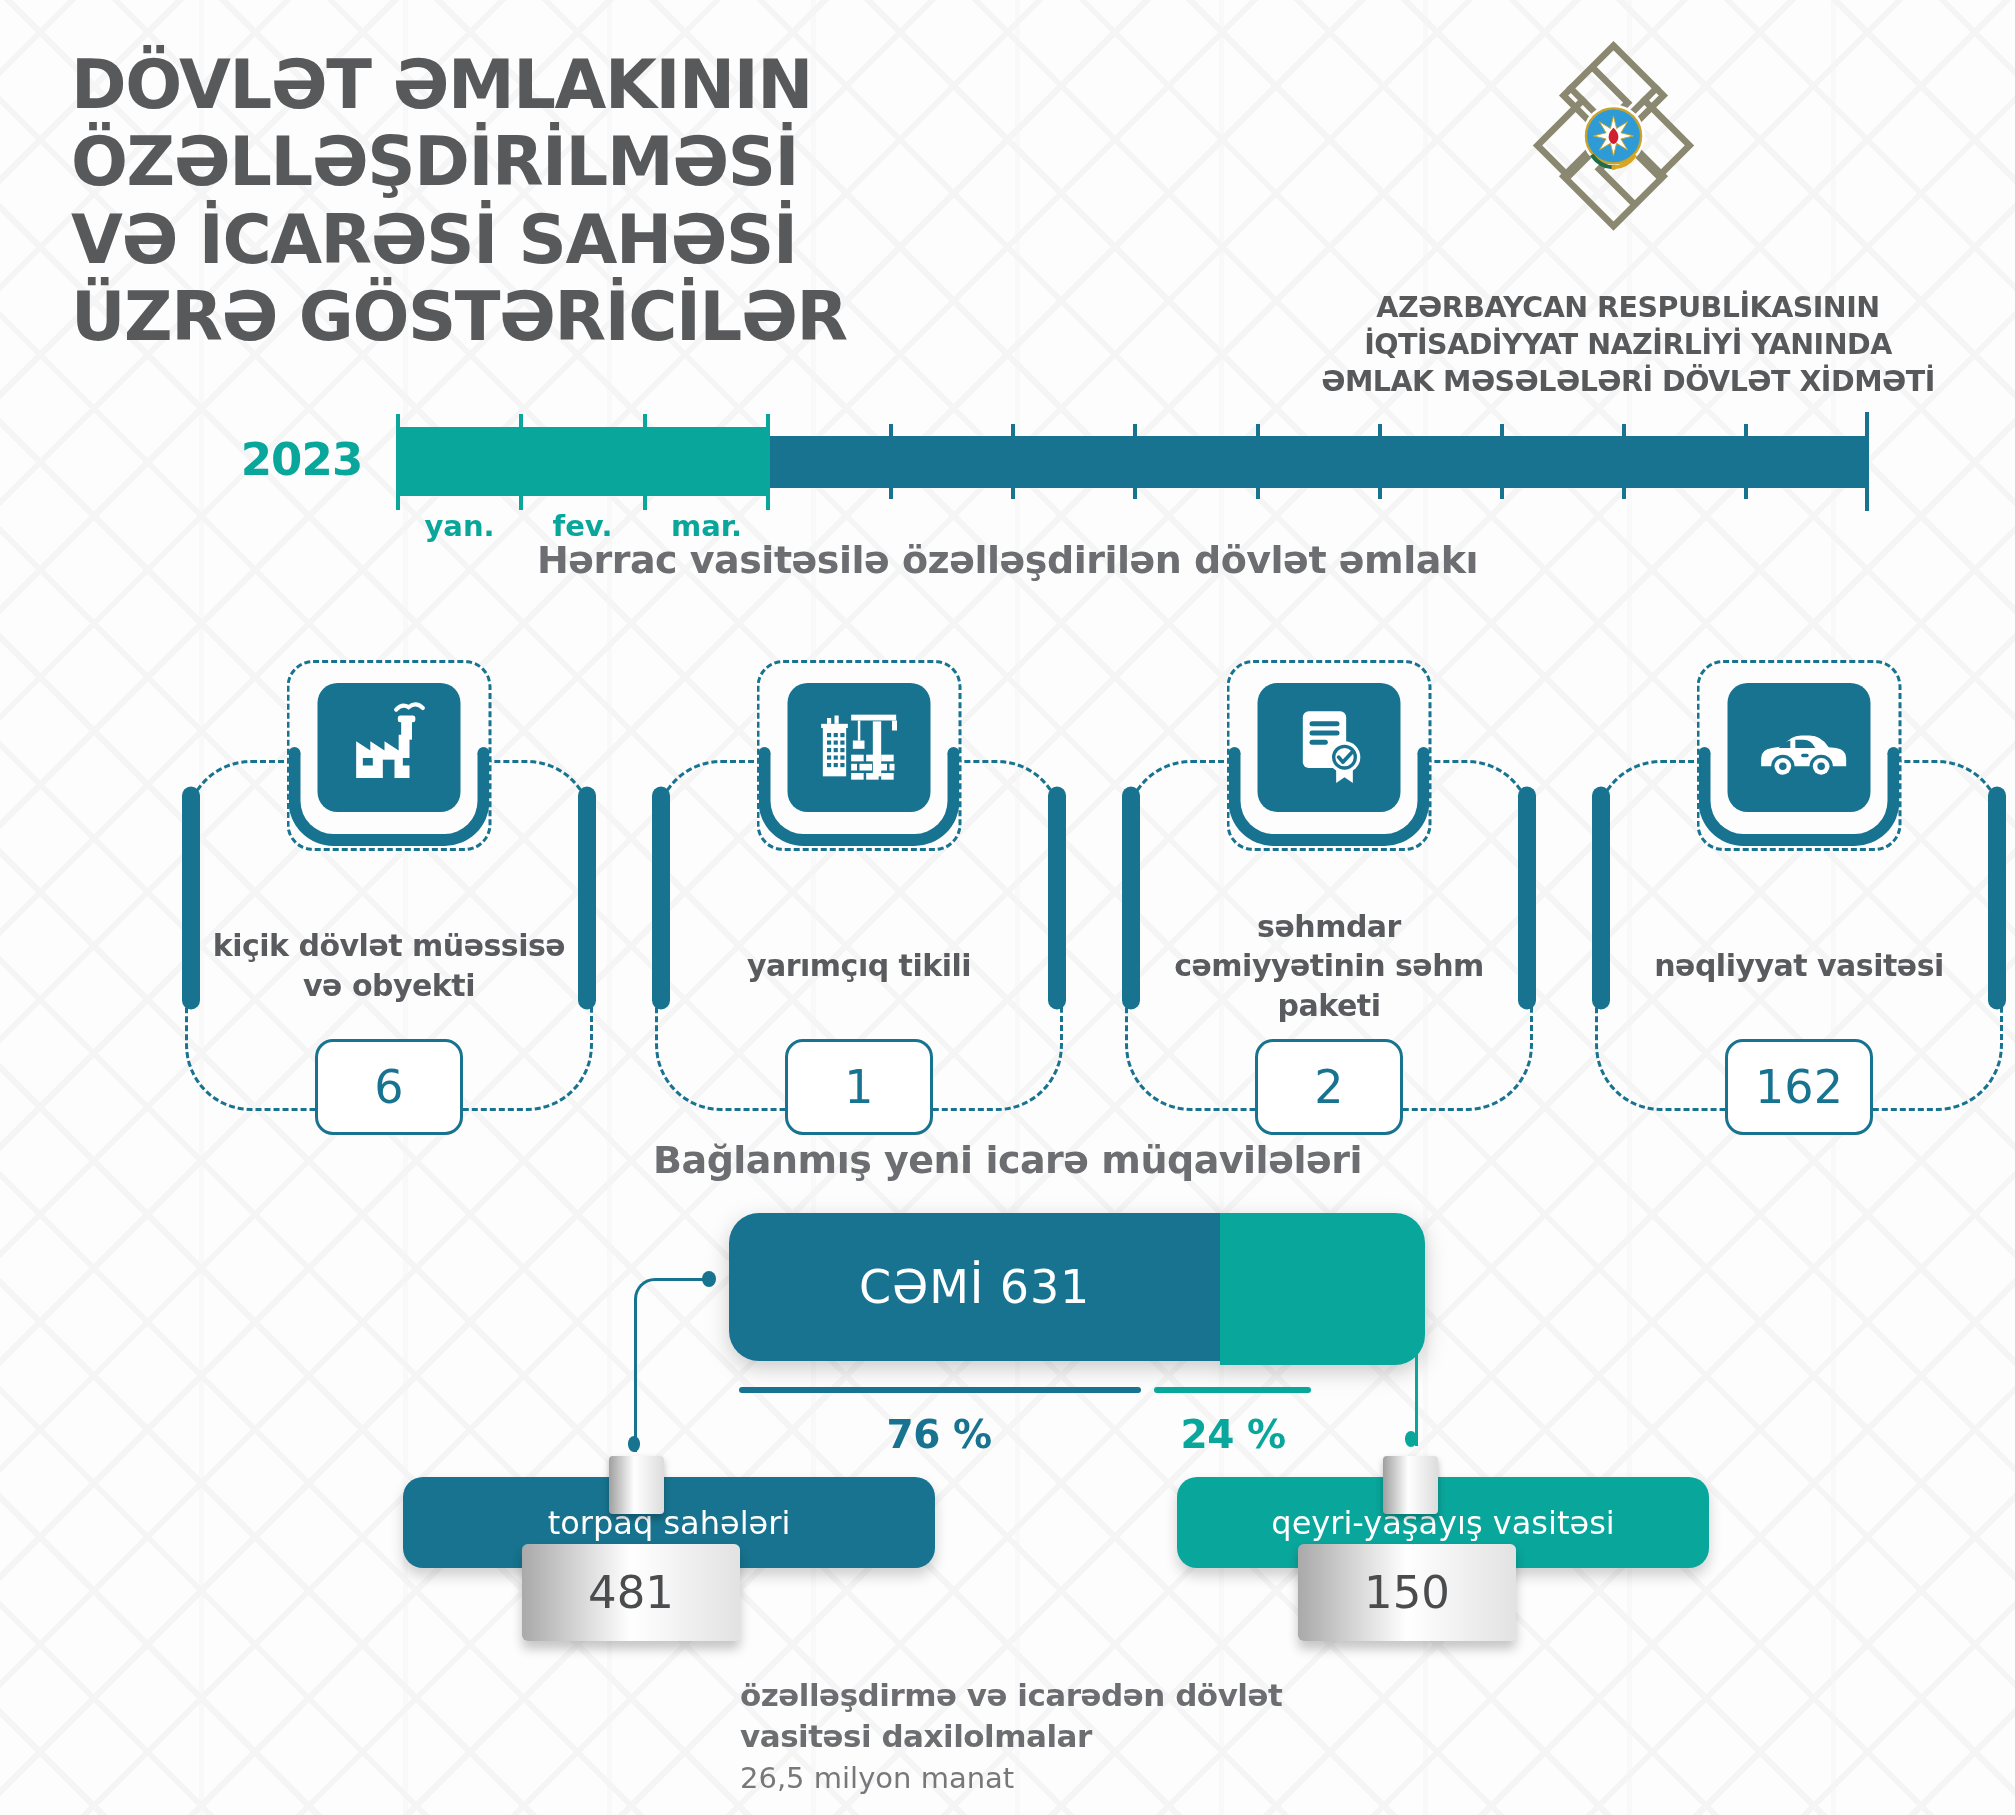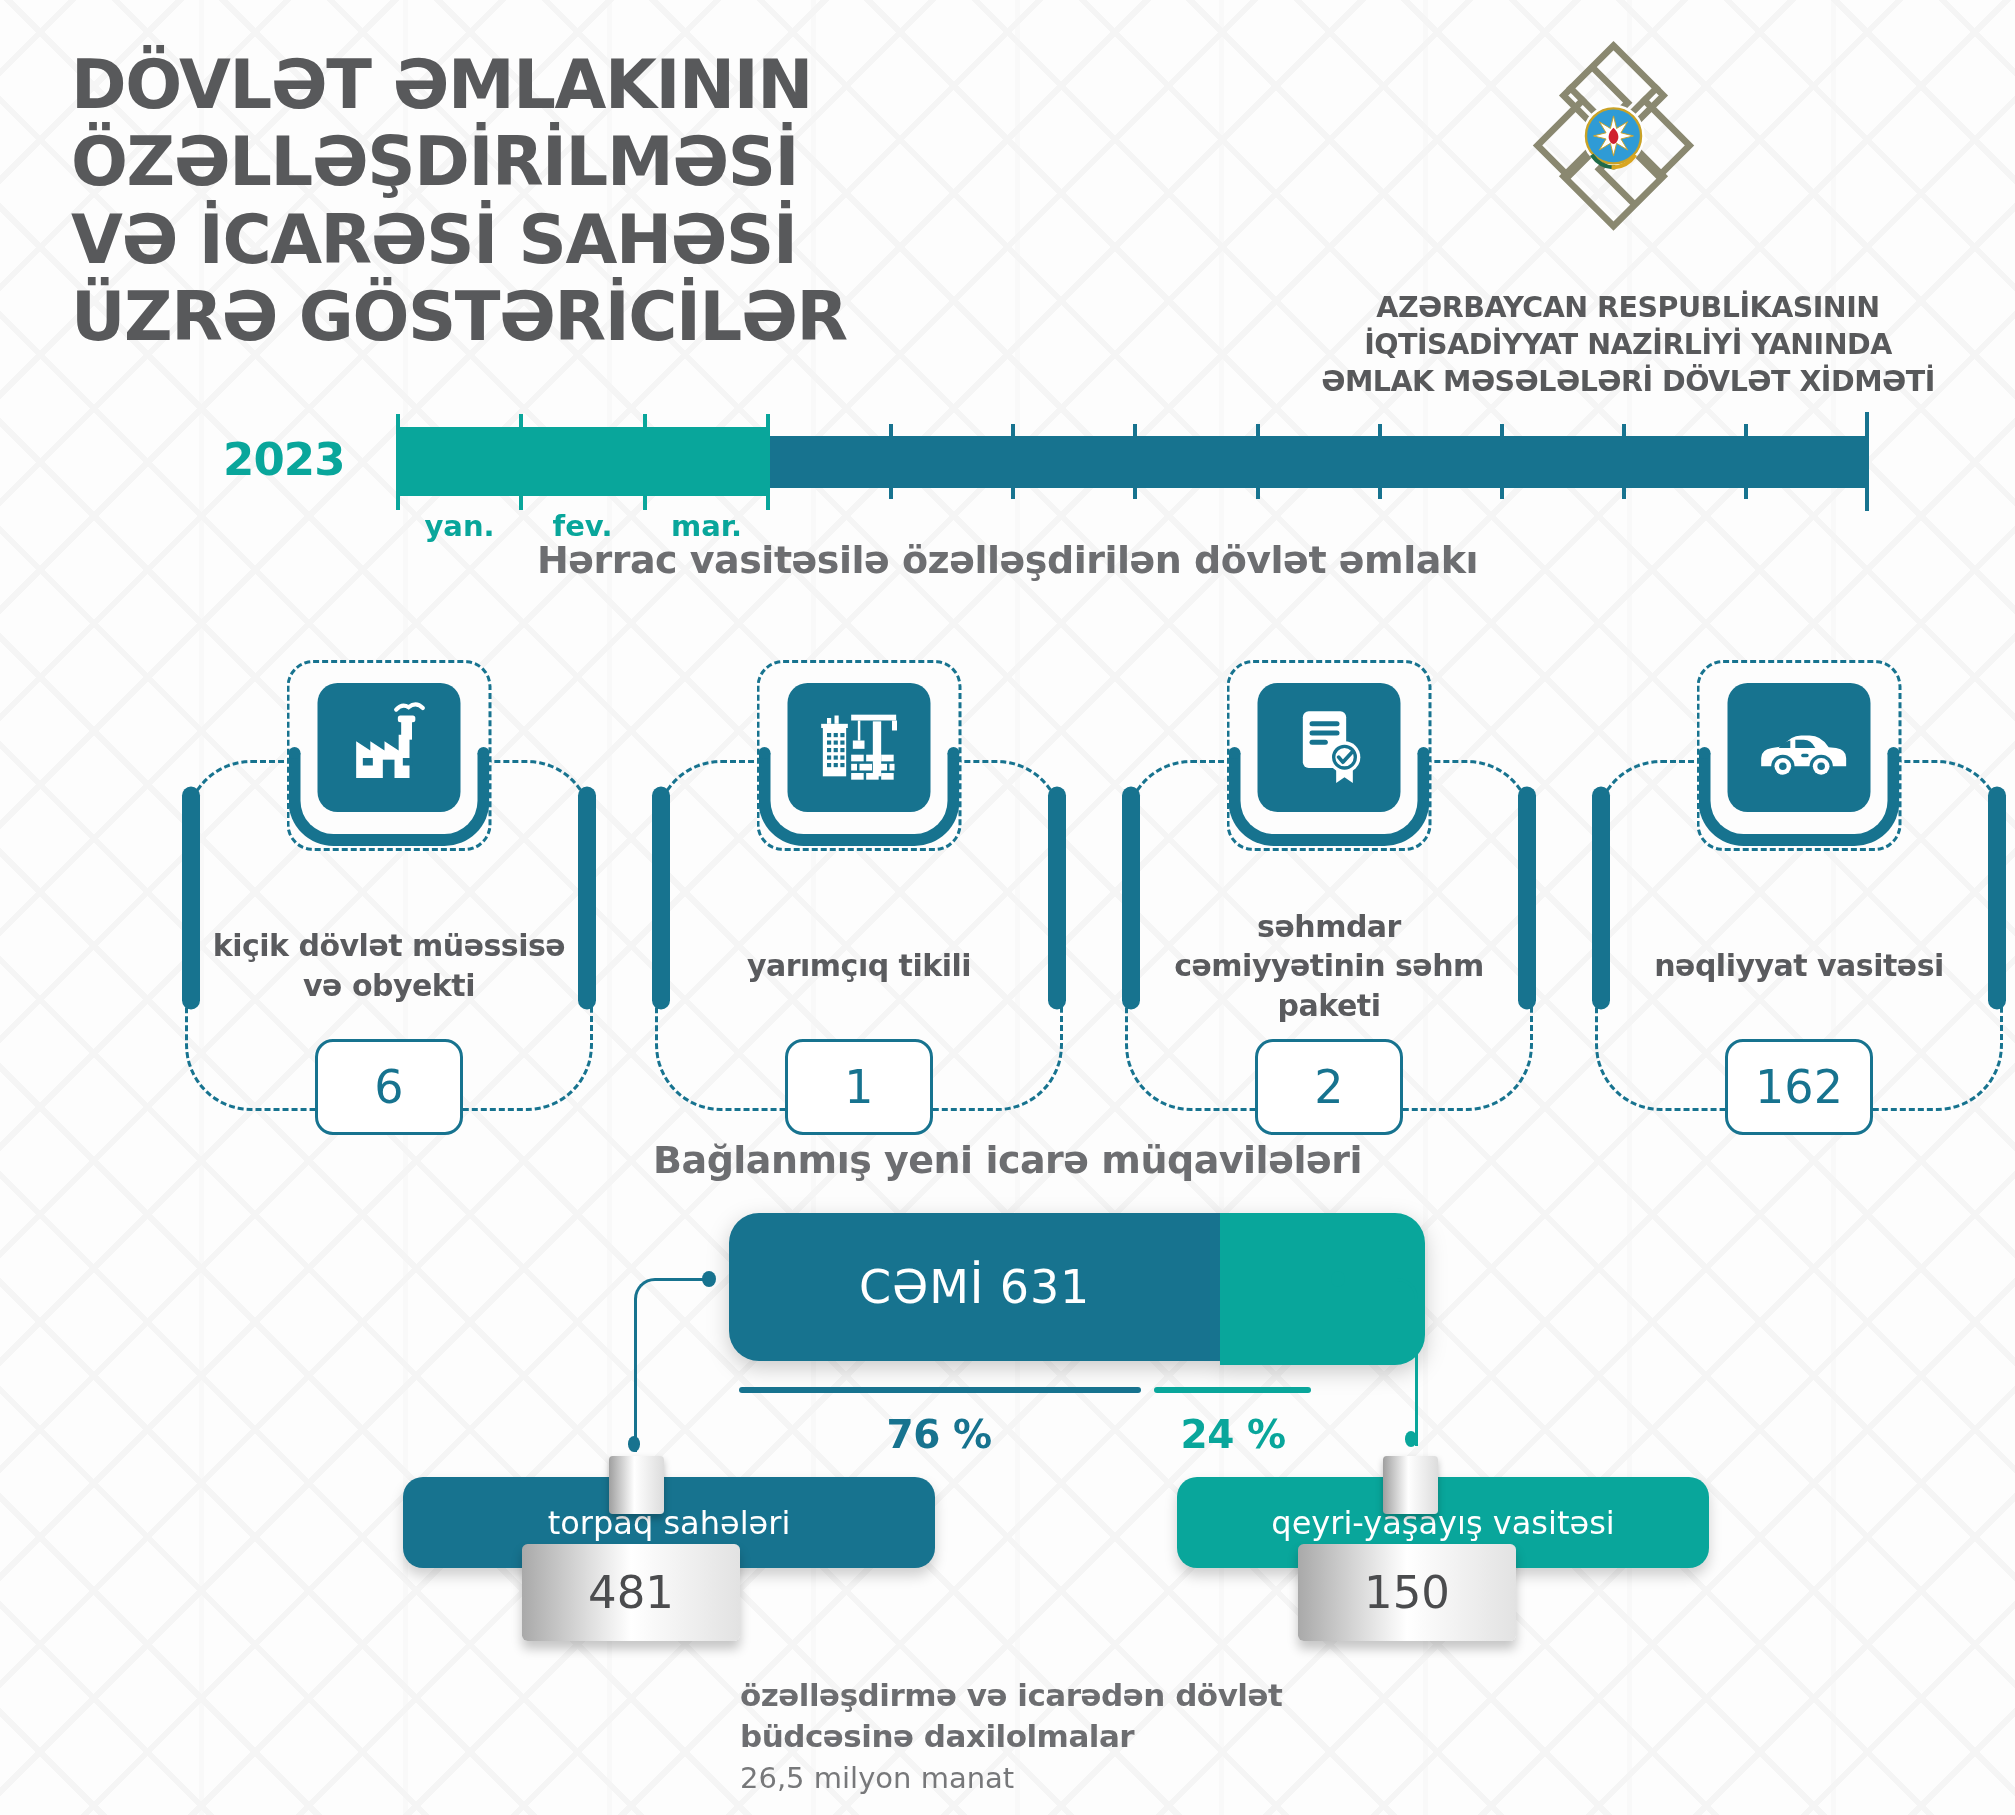--- a/index.html
+++ b/index.html
@@ -29,21 +29,21 @@
     left:71px;top:47px;width:845px;
     font-size:67px;line-height:1.155;font-weight:bold;color:var(--title);
     letter-spacing:-1.4px;
   }
   .brand-logo{left:1509px;top:29px;width:209px;height:247px;}
   .org{
     left:1291px;top:289px;width:674px;text-align:center;
     font-size:28.5px;line-height:1.3;font-weight:bold;color:var(--title);letter-spacing:-0.5px;
   }
   
-  .tl-year{left:223px;top:433px;width:157px;text-align:left;
+  .tl-year{left:223px;top:433px;width:157px;text-align:center;
     font-size:45px;font-weight:bold;color:var(--teal);letter-spacing:-0.9px;}
   .tl-bar-teal{left:398px;top:427px;width:371px;height:69px;background:var(--teal);}
   .tl-bar-blue{left:769px;top:436px;width:1099px;height:52px;background:var(--blue);}
   .tick{width:4.3px;}
   .tick.teal{top:414px;height:96px;background:var(--teal);}
   .tick.small{top:424px;height:75px;background:var(--blue);}
   .tick.end{top:412px;height:99px;background:var(--blue);}
   .tl-month{top:509px;width:123px;text-align:center;
     font-size:29px;font-weight:bold;color:var(--teal);}
   
@@ -332,17 +332,17 @@
   <div class="abs clip" style="left:1383px;top:1456px;"></div>
 
   <div class="abs name-box blue">torpaq sahələri</div>
   <div class="abs name-box teal">qeyri-yaşayış vasitəsi</div>
 
   <div class="abs val-box l">481</div>
   <div class="abs val-box r">150</div>
 
   <div class="abs intake">
     <div class="b">özəlləşdirmə və icarədən dövlət</div>
-    <div class="b">büdcəsinə daxilolmalar</div>
+    <div class="b">vasitəsi daxilolmalar</div>
     <div class="r">26,5 milyon manat</div>
   </div>
 </div>
 
 
 </body></html>

